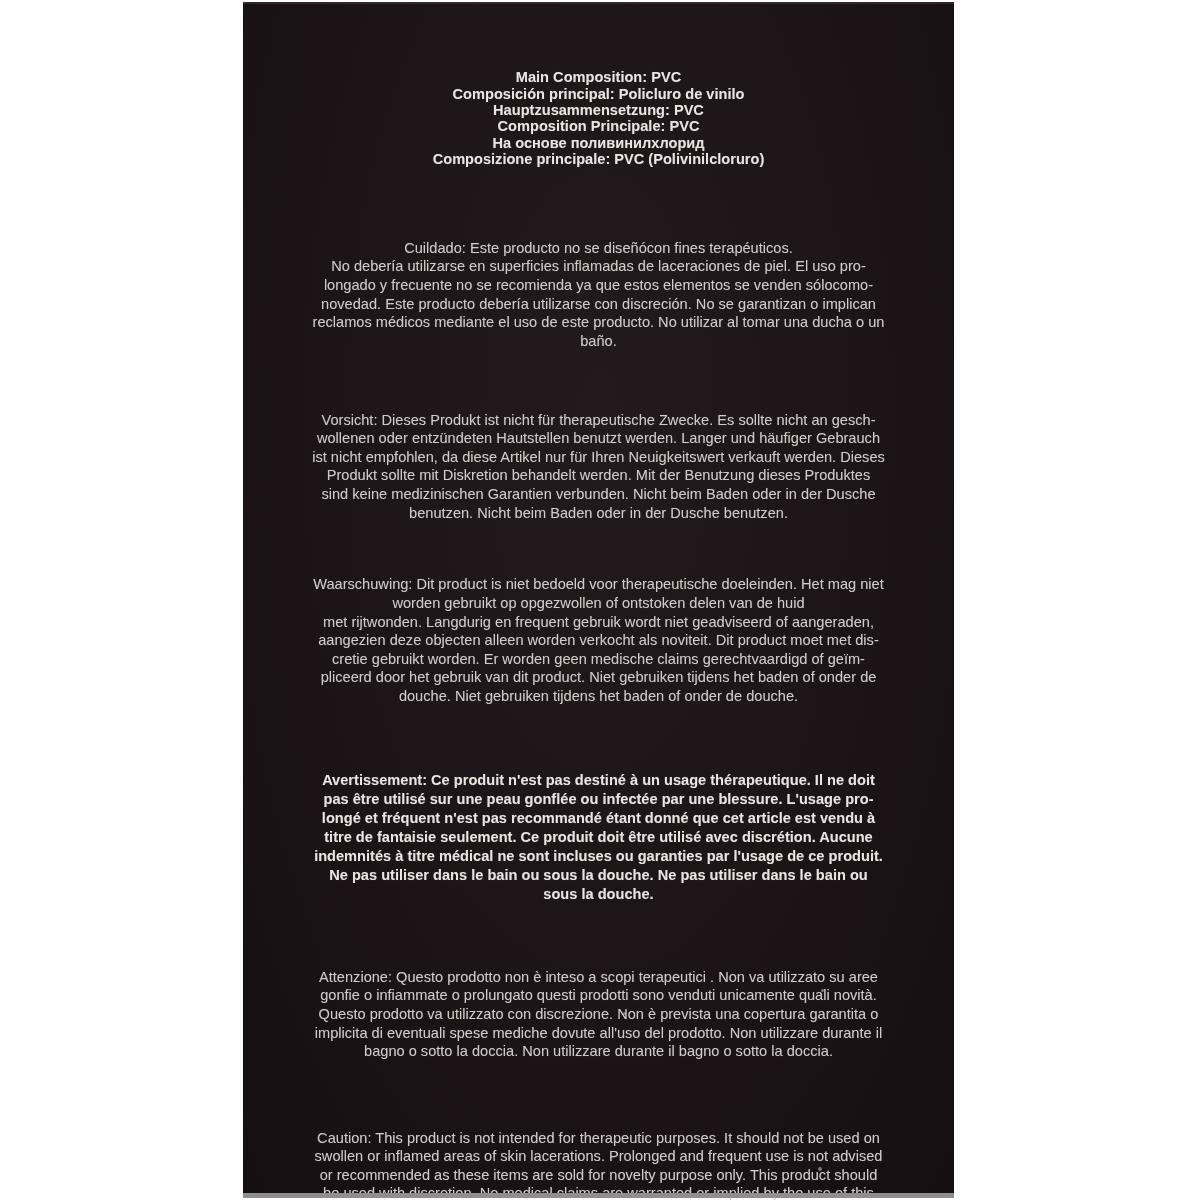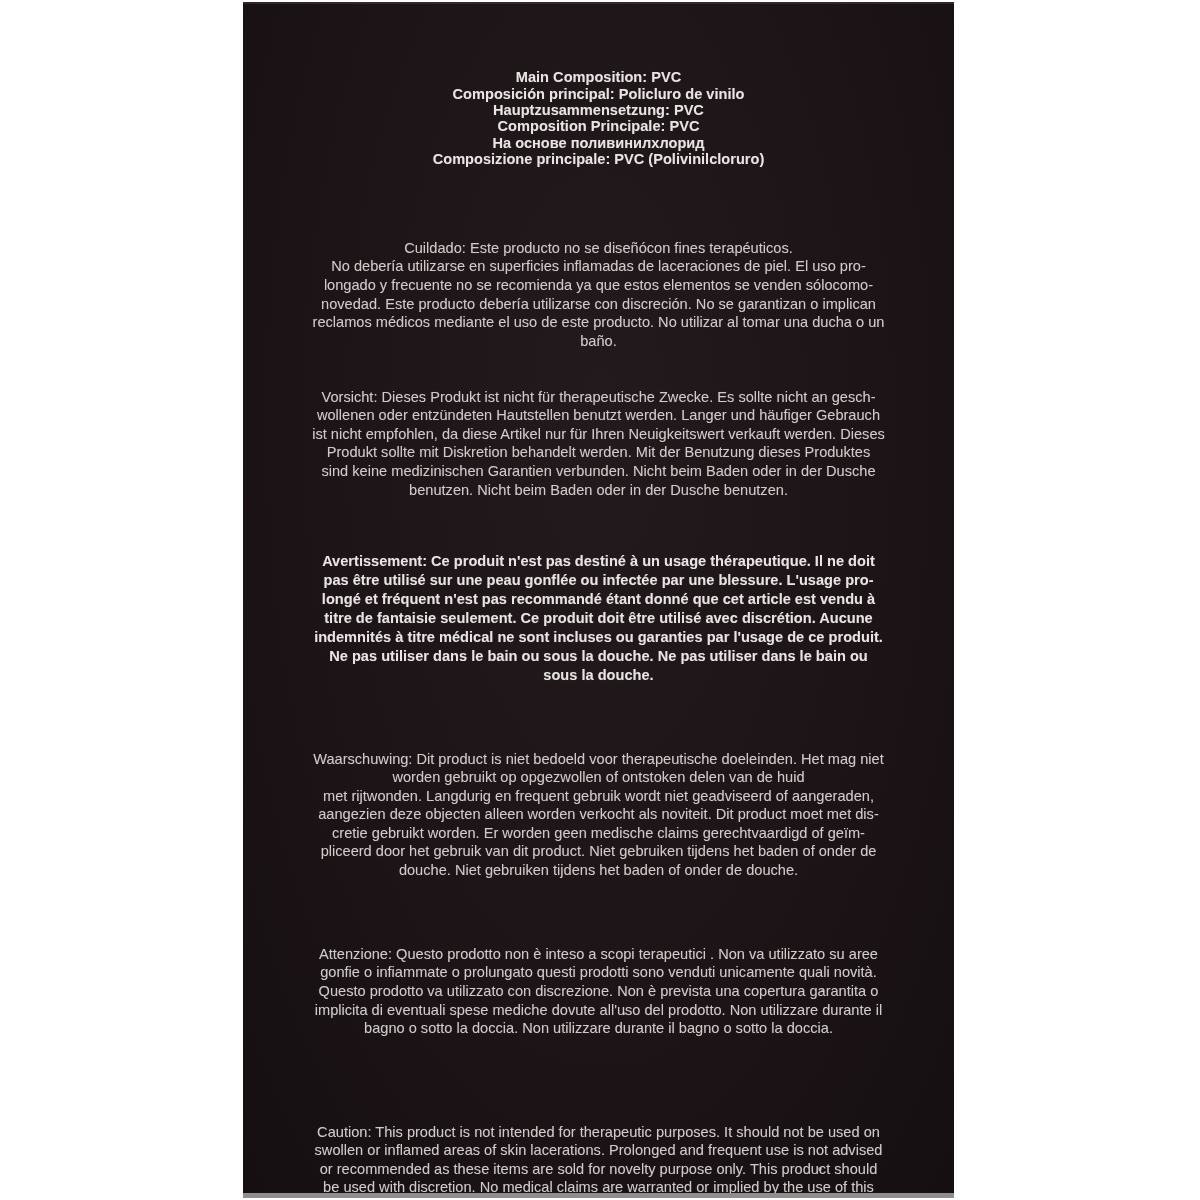--- a/index.html
+++ b/index.html
@@ -44,25 +44,25 @@
     text-align: center;
     color: #cfcac8;
     font-size: 14.6px;
     line-height: 18.6px;
     white-space: pre-line;
     text-shadow: 0 0 1px rgba(255,255,255,0.22);
   }
   .block { margin: 0 8px; }
   .bold { font-weight: bold; color: #e8e4e2; }
   .comp { line-height: 16.4px; margin-bottom: 34px; }
-  .w-es { }
+  .w-es { margin-bottom: 23px; }
   .w-de { margin-bottom: 16px; }
   .w-fr { line-height: 19px; margin-bottom: 27px; }
   .w-nl { margin-bottom: 28px; }
-  .w-it { margin-bottom: 29px; }
+  .w-it { margin-bottom: 12px; }
   .adult { margin-bottom: 26px; }
   .speck { position: absolute; border-radius: 50%; background: rgba(220,215,215,0.5); }
 </style>
 </head>
 <body>
 
 <div class="page">
   <div class="panel">
     <div class="content">
 
@@ -80,35 +80,35 @@
 reclamos médicos mediante el uso de este producto. No utilizar al tomar una ducha o un
 baño.</div>
 
       <div class="block w-de">Vorsicht: Dieses Produkt ist nicht für therapeutische Zwecke. Es sollte nicht an gesch-
 wollenen oder entzündeten Hautstellen benutzt werden. Langer und häufiger Gebrauch
 ist nicht empfohlen, da diese Artikel nur für Ihren Neuigkeitswert verkauft werden. Dieses
 Produkt sollte mit Diskretion behandelt werden. Mit der Benutzung dieses Produktes
 sind keine medizinischen Garantien verbunden. Nicht beim Baden oder in der Dusche
 benutzen. Nicht beim Baden oder in der Dusche benutzen.</div>
 
+      <div class="block w-nl">Waarschuwing: Dit product is niet bedoeld voor therapeutische doeleinden. Het mag niet
+worden gebruikt op opgezwollen of ontstoken delen van de huid
+met rijtwonden. Langdurig en frequent gebruik wordt niet geadviseerd of aangeraden,
+aangezien deze objecten alleen worden verkocht als noviteit. Dit product moet met dis-
+cretie gebruikt worden. Er worden geen medische claims gerechtvaardigd of geïm-
+pliceerd door het gebruik van dit product. Niet gebruiken tijdens het baden of onder de
+douche. Niet gebruiken tijdens het baden of onder de douche.</div>
+
       <div class="block w-fr bold">Avertissement: Ce produit n'est pas destiné à un usage thérapeutique. Il ne doit
 pas être utilisé sur une peau gonflée ou infectée par une blessure. L'usage pro-
 longé et fréquent n'est pas recommandé étant donné que cet article est vendu à
 titre de fantaisie seulement. Ce produit doit être utilisé avec discrétion. Aucune
 indemnités à titre médical ne sont incluses ou garanties par l'usage de ce produit.
 Ne pas utiliser dans le bain ou sous la douche. Ne pas utiliser dans le bain ou
 sous la douche.</div>
-
-      <div class="block w-nl">Waarschuwing: Dit product is niet bedoeld voor therapeutische doeleinden. Het mag niet
-worden gebruikt op opgezwollen of ontstoken delen van de huid
-met rijtwonden. Langdurig en frequent gebruik wordt niet geadviseerd of aangeraden,
-aangezien deze objecten alleen worden verkocht als noviteit. Dit product moet met dis-
-cretie gebruikt worden. Er worden geen medische claims gerechtvaardigd of geïm-
-pliceerd door het gebruik van dit product. Niet gebruiken tijdens het baden of onder de
-douche. Niet gebruiken tijdens het baden of onder de douche.</div>
 
       <div class="block w-it">Attenzione: Questo prodotto non è inteso a scopi terapeutici . Non va utilizzato su aree
 gonfie o infiammate o prolungato questi prodotti sono venduti unicamente quali novità.
 Questo prodotto va utilizzato con discrezione. Non è prevista una copertura garantita o
 implicita di eventuali spese mediche dovute all'uso del prodotto. Non utilizzare durante il
 bagno o sotto la doccia. Non utilizzare durante il bagno o sotto la doccia.</div>
 
       <div class="block adult">
         <div>Caution: This product is not intended for therapeutic purposes. It should not be used on
 swollen or inflamed areas of skin lacerations. Prolonged and frequent use is not advised

